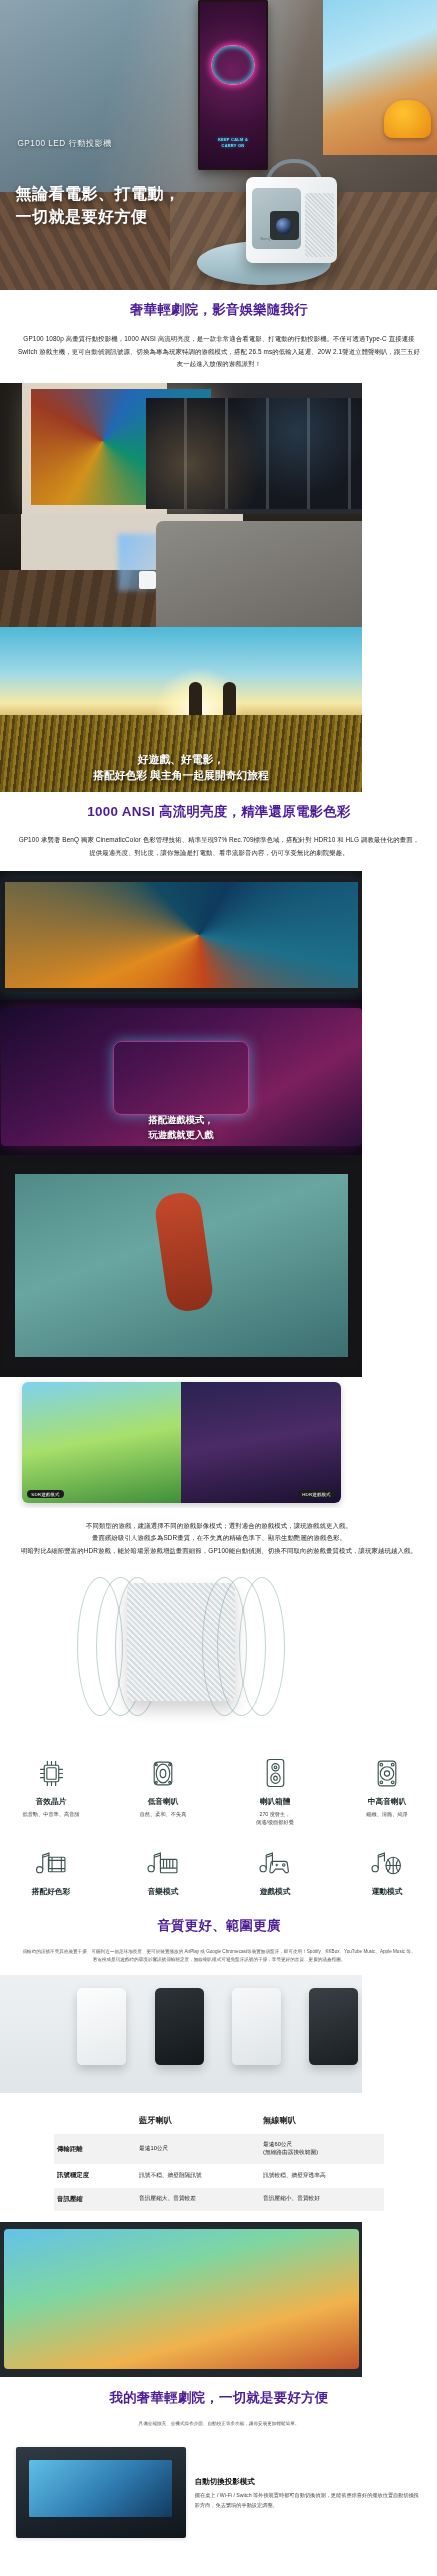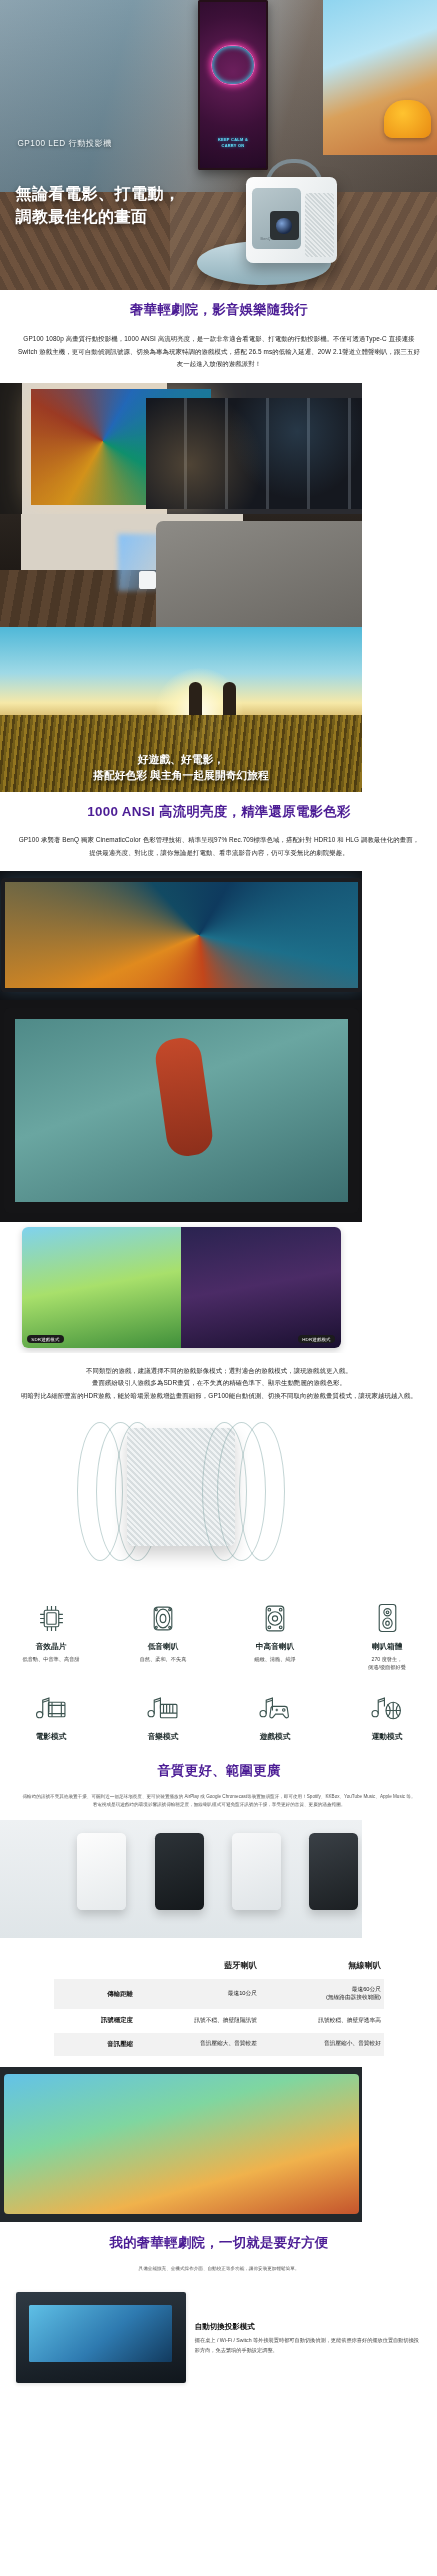--- a/index.html
+++ b/index.html
@@ -140,21 +140,21 @@
   
   .iconrow{display:flex;justify-content:center;gap:12px;padding:8.2px 0}
   .iconcell{width:100px;text-align:center}
   .iconcell .glyph{height:42px;display:flex;align-items:center;justify-content:center}
   .iconcell .nm{font-size:7.7px;font-weight:bold;margin-top:2.1px;color:#1d2a2a}
   .iconcell .ds{font-size:5.2px;color:#444;margin-top:3.6px;line-height:1.6}
   svg{display:block}
 
   
   .cmp{width:330px;margin:3.1px auto 0;border-collapse:collapse}
-  .cmp th,.cmp td{padding:7.2px 3.1px;text-align:right;font-size:5.7px;color:#222}
+  .cmp th,.cmp td{padding:7.2px 3.1px;text-align:left;font-size:5.7px;color:#222}
   .cmp thead th{font-size:8.2px;font-weight:bold;padding-bottom:8.2px;border:none}
   .cmp tbody tr:nth-child(odd){background:#f2f2f2}
   .cmp tbody td:first-child{font-weight:bold;font-size:6.4px;width:82px}
 
   
   .feat{display:flex;align-items:center;gap:9.3px;width:407px;margin:0 auto;padding:8.2px 0}
   .feat .thumb{width:170px;height:91px;border-radius:2.1px;flex:none;position:relative;overflow:hidden;
       box-shadow:0 1px 4.1px rgba(0,0,0,.14)}
   .feat .txt{flex:1}
   .feat .txt h4{font-size:7.5px;font-weight:bold;line-height:1.5;margin-bottom:4.1px}
@@ -192,21 +192,21 @@
         <div class="face">
           <div class="lens"></div>
           <div class="brand">BenQ</div>
         </div>
       </div>
     </div>
 
     <div class="title">GP100 LED 行動投影機</div>
     <div class="tagline">
       <div>無論看電影、打電動，</div>
-      <div>調教最佳化的畫面</div>
+      <div>一切就是要好方便</div>
     </div>
   </section>
 
   <section class="sec pad">
     <div class="wrap">
       <h2 class="head">奢華輕劇院，影音娛樂隨我行</h2>
       <div class="spacer"></div>
       <p class="body">GP100 1080p 高畫質行動投影機，1000 ANSI 高流明亮度，是一款非常適合看電影、打電動的行動投影機。不僅可透過Type-C 直接連接Switch 遊戲主機，更可自動偵測訊號源、切換為專為玩家特調的遊戲模式，搭配 26.5 ms的低輸入延遲、20W 2.1聲道立體聲喇叭，跟三五好友一起進入放假的遊戲派對！</p>
     </div>
   </section>
@@ -241,20 +241,28 @@
       <h2 class="head">1000 ANSI 高流明亮度，精準還原電影色彩</h2>
       <div class="spacer"></div>
       <p class="body">GP100 承襲著 BenQ 獨家 CinematicColor 色彩管理技術、精準呈現97% Rec.709標準色域，搭配針對 HDR10 和 HLG 調教最佳化的畫面，提供最適亮度、對比度，讓你無論是打電動、看串流影音內容，仍可享受無比的劇院樂趣。</p>
     </div>
   </section>
 
   <section class="sec photo ph-tvcolor">
     <div class="frame"></div>
   </section>
 
+  <section class="sec photo ph-neon">
+    <div class="frame"></div>
+    <div style="position:absolute;left:0;right:0;bottom:12.4px;text-align:center;color:#fff;font-size:9.3px;
+                font-weight:bold;line-height:1.6;text-shadow:0 1px 4.1px rgba(0,0,0,.7)">
+      <div>搭配遊戲模式，</div>
+      <div>玩遊戲就更入戲</div>
+    </div>
+  </section>
 
   <section class="sec photo ph-dragon">
     <div class="frame"></div>
   </section>
 
   <section class="sec photo ph-modes">
     <div class="row">
       <div class="sdr">
         <span class="tag l">SDR遊戲模式</span>
       </div>
@@ -308,64 +316,64 @@
             <circle cx="14" cy="45" r="2"></circle>
               <circle cx="40" cy="45" r="2"></circle>
           </svg>
         </div>
         <div class="nm">低音喇叭</div>
         <div class="ds">自然、柔和、不失真</div>
       </div>
 
       <div class="iconcell">
         <div class="glyph">
+          <svg width="23" height="30" viewBox="0 0 44 58" fill="none" stroke="#3c5450" stroke-width="2.2">
+            <rect x="6" y="3" width="32" height="52" rx="5"></rect>
+            <circle cx="22" cy="18" r="7"></circle>
+              <circle cx="22" cy="18" r="2.6"></circle>
+            <ellipse cx="22" cy="39" rx="9" ry="10"></ellipse>
+              <ellipse cx="22" cy="39" rx="3.4" ry="4"></ellipse>
+          </svg>
+        </div>
+        <div class="nm">喇叭箱體</div>
+        <div class="ds" style="white-space:pre-line">270 度發生，
+側邊/後面都好聲</div>
+      </div>
+
+      <div class="iconcell">
+        <div class="glyph">
           <svg width="26" height="29" viewBox="0 0 50 56" fill="none" stroke="#3c5450" stroke-width="2.2">
             <rect x="8" y="4" width="34" height="48" rx="6"></rect>
             <circle cx="25" cy="28" r="13"></circle>
               <circle cx="25" cy="28" r="5"></circle>
             <circle cx="14" cy="11" r="2.6"></circle>
               <circle cx="36" cy="11" r="2.6"></circle>
             <circle cx="14" cy="45" r="2.6"></circle>
               <circle cx="36" cy="45" r="2.6"></circle>
           </svg>
         </div>
         <div class="nm">中高音喇叭</div>
         <div class="ds">細緻、清脆、純淨</div>
       </div>
-
-      <div class="iconcell">
-        <div class="glyph">
-          <svg width="23" height="30" viewBox="0 0 44 58" fill="none" stroke="#3c5450" stroke-width="2.2">
-            <rect x="6" y="3" width="32" height="52" rx="5"></rect>
-            <circle cx="22" cy="18" r="7"></circle>
-              <circle cx="22" cy="18" r="2.6"></circle>
-            <ellipse cx="22" cy="39" rx="9" ry="10"></ellipse>
-              <ellipse cx="22" cy="39" rx="3.4" ry="4"></ellipse>
-          </svg>
-        </div>
-        <div class="nm">喇叭箱體</div>
-        <div class="ds" style="white-space:pre-line">270 度發生，
-側邊/後面都好聲</div>
-      </div>
     </div>
   </section>
 
   <section class="sec">
     <div class="iconrow">
       <div class="iconcell">
         <div class="glyph">
           <svg width="32" height="26" viewBox="0 0 62 50" fill="none" stroke="#3c5450" stroke-width="2.2">
             <circle cx="9" cy="36" r="6"></circle>
               <path d="M15 36V8l12-4v28"></path>
               <path d="M27 8 15 12"></path>
             <rect x="26" y="12" width="32" height="28" rx="2"></rect>
             <path d="M26 18h32M26 34h32M33 12v28M51 12v28"></path>
           </svg>
         </div>
-        <div class="nm">電影模式</div>
+        <div class="nm">搭配好色彩</div>
       </div>
       <div class="iconcell">
         <div class="glyph">
           <svg width="32" height="26" viewBox="0 0 62 50" fill="none" stroke="#3c5450" stroke-width="2.2">
             <circle cx="8" cy="34" r="6"></circle>
               <path d="M14 34V8l12-4v20"></path>
               <path d="M26 8 14 12"></path>
             <rect x="26" y="16" width="32" height="26" rx="2"></rect>
             <path d="M32 16v17M38 16v17M44 16v17M50 16v17M26 33h32"></path>
           </svg>

